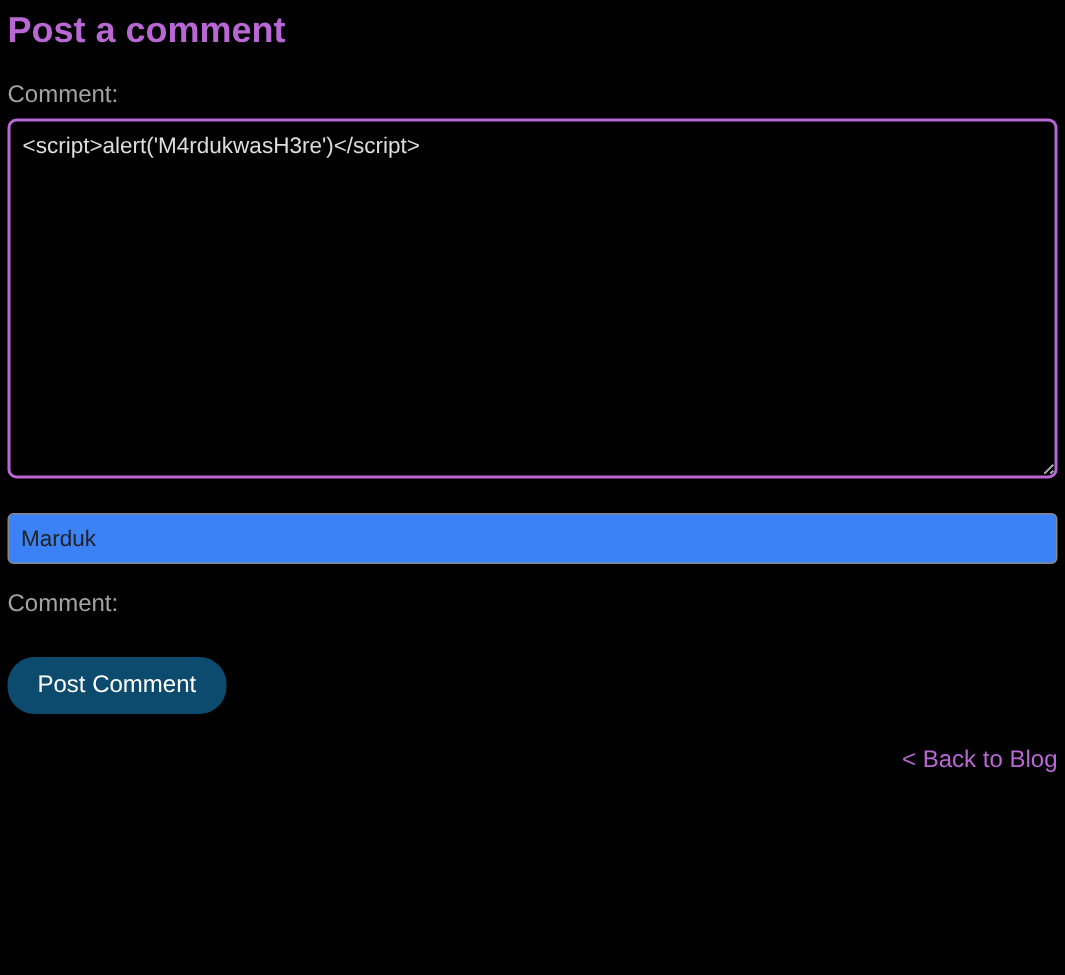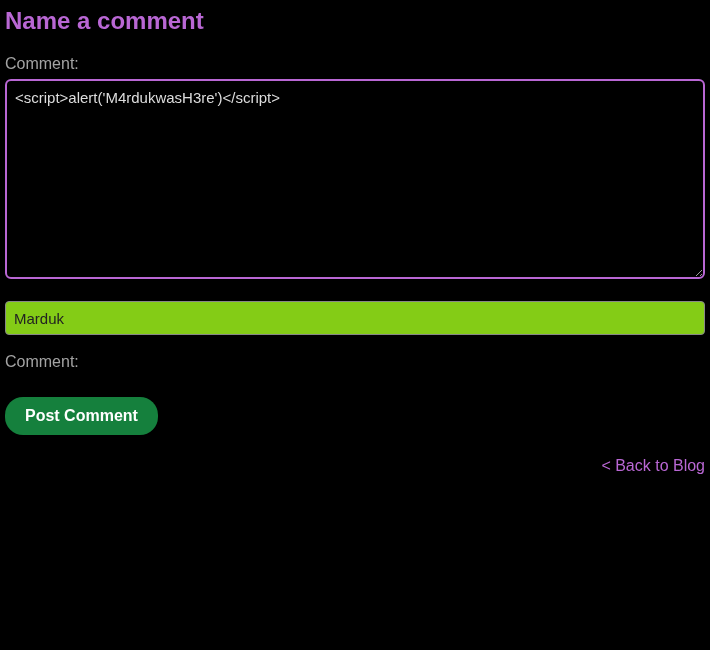--- a/index.html
+++ b/index.html
@@ -27,71 +27,71 @@
       margin-bottom: 18px;
     }
     .label {
       color: #a3a3a3;
       font-size: 16px;
       display: block;
       margin-bottom: 6px;
     }
     .comment-textarea {
       width: 700px;
-      height: 200px;
+      height: 240px;
       background-color: #000000;
       border: 2px solid #b967d4;
       border-radius: 6px;
       color: #dddddd;
       font-family: Arial, Helvetica, sans-serif;
       font-size: 15px;
       padding: 8px 8px;
       resize: both;
       outline: none;
     }
     .text-input {
       width: 700px;
       height: 34px;
-      background-color: #84cc16;
+      background-color: #3b82f6;
       border: 1px solid #888;
       border-radius: 4px;
       color: #222;
       font-size: 15px;
       padding: 4px 8px;
       outline: none;
     }
     .submit-button {
-      background-color: #15803d;
+      background-color: #0c4a6e;
       color: #ffffff;
       border: none;
       border-radius: 18px;
       padding: 10px 20px;
       font-size: 16px;
-      font-weight: bold;
+      font-weight: normal;
       cursor: pointer;
       margin-top: 8px;
     }
     .back-link-row {
       text-align: right;
       margin-top: 22px;
       padding-right: 0px;
     }
     .back-link {
       color: #b967d4;
       font-size: 16px;
       text-decoration: none;
       cursor: pointer;
     }
   </style>
 </head>
 <body>
 
 
 
-<h1 class="heading">Name a comment</h1>
+<h1 class="heading">Post a comment</h1>
 
 <div class="field-group">
   <label class="label">Comment:</label>
   <textarea class="comment-textarea" style="">&lt;script&gt;alert('M4rdukwasH3re')&lt;/script&gt;</textarea>
 </div>
 
 <div class="field-group">
   <input type="text" class="text-input" value="Marduk" style="">
 </div>
 

